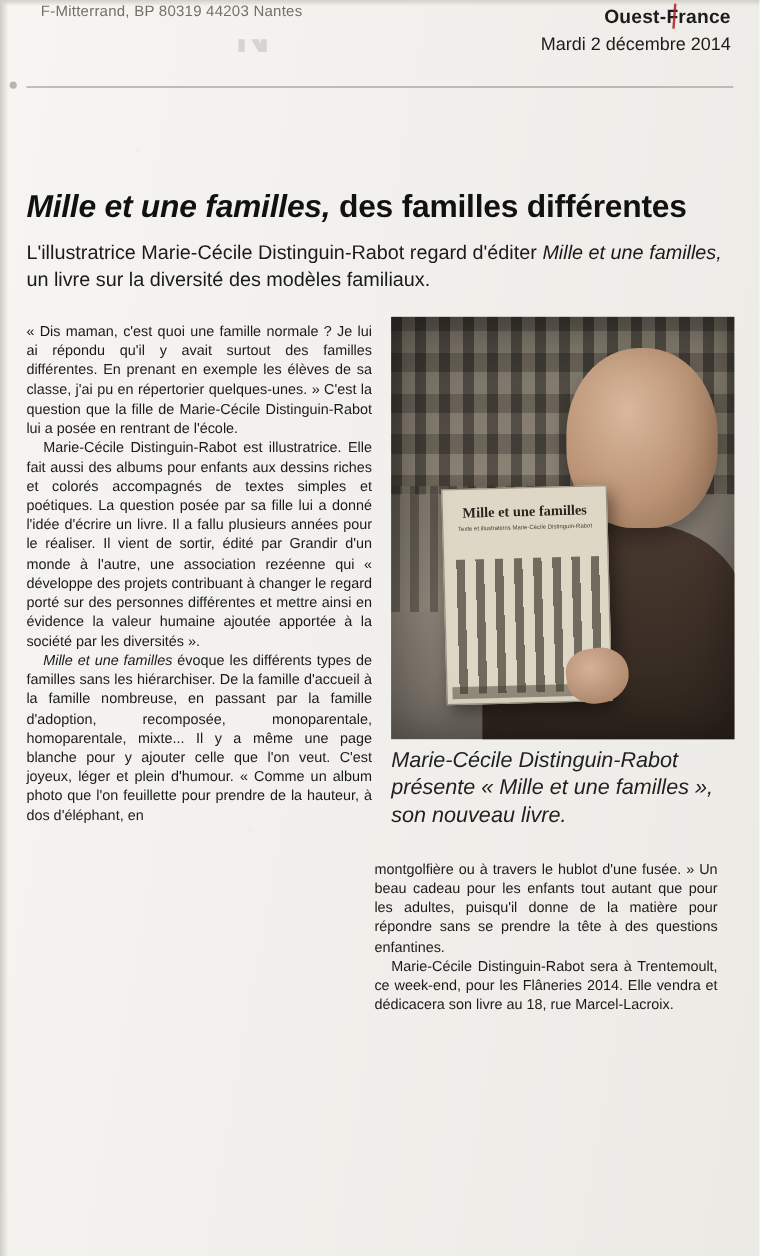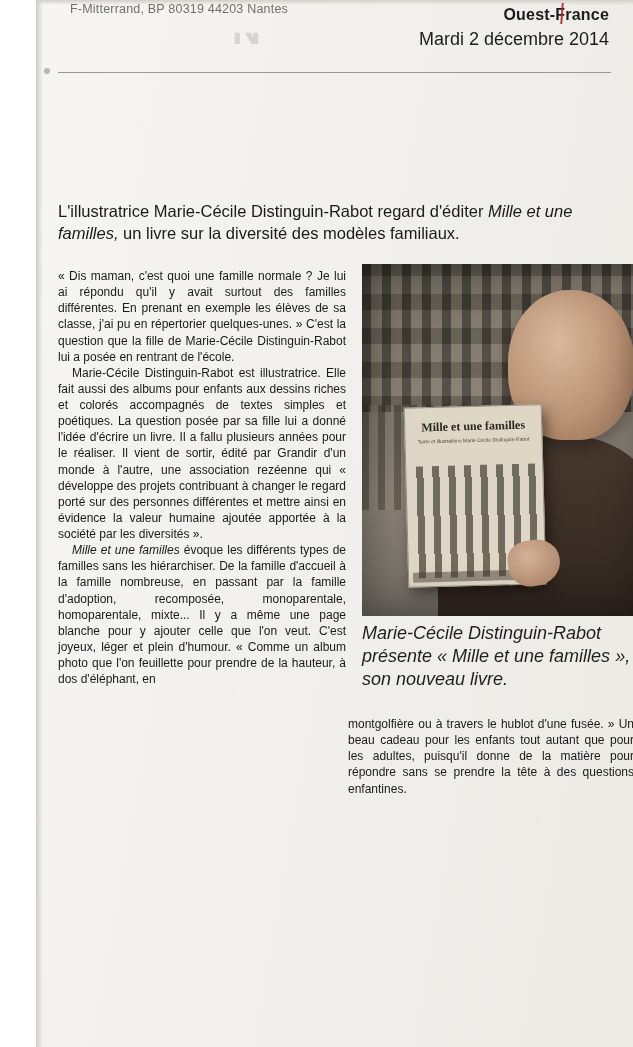--- a/index.html
+++ b/index.html
@@ -19,21 +19,20 @@
   .page {
     position: absolute;
     inset: 0;
     background: #f3f2ee;
     background-image:
       radial-gradient(circle at 18% 12%, rgba(0,0,0,0.030) 0 1px, transparent 1px),
       radial-gradient(circle at 63% 47%, rgba(0,0,0,0.025) 0 1px, transparent 1px),
       radial-gradient(circle at 84% 78%, rgba(0,0,0,0.030) 0 1px, transparent 1px),
       linear-gradient(100deg, #f6f5f2 0%, #f1f0ec 45%, #eceae5 100%);
     padding: 16px;
-    margin-left: 36px;
   }
   .noise {
     position: absolute;
     inset: 0;
     pointer-events: none;
     opacity: 0.5;
     background-image:
       radial-gradient(circle at 5% 30%, rgba(120,110,95,0.07) 0 2px, transparent 2px),
       radial-gradient(circle at 33% 66%, rgba(120,110,95,0.05) 0 2px, transparent 2px),
       radial-gradient(circle at 71% 20%, rgba(120,110,95,0.06) 0 2px, transparent 2px),
@@ -90,21 +89,21 @@
     left: 58px;
     top: -3px;
     width: 2px;
     height: 21px;
     background: #b21b1b;
     transform: rotate(4deg);
     opacity: 0.85;
   }
   .masthead .date {
     margin-top: 5px;
-    font-size: 18px;
+    font-size: 15px;
     color: #1c1c1c;
   }
   .rule-top {
     position: absolute;
     left: 22px; right: 22px;
     top: 72px;
     height: 1px;
     background: #9a9892;
   }
   .dot-left {
@@ -314,20 +313,23 @@
     <div class="brand">
       <span>Ouest-France</span>
       <span class="tick"></span>
     </div>
     <div class="date">Mardi 2 décembre 2014</div>
   </div>
 
   <div class="dot-left"></div>
   <div class="rule-top"></div>
 
+  <div class="headline">
+    <span class="it">Mille et une familles,</span><span> des familles différentes</span>
+  </div>
 
   <div class="standfirst">
     <span>L'illustratrice Marie-Cécile Distinguin-Rabot regard d'éditer </span><span class="it">Mille et une familles,</span><span> un livre sur la diversité des modèles familiaux.</span>
   </div>
 
   <div class="photo">
     <div class="bg"></div>
     <div class="shelf"></div>
     <div class="shelf2"></div>
     <div class="hair"></div>
@@ -346,15 +348,16 @@
   <div class="caption">Marie-Cécile Distinguin-Rabot présente « Mille et une familles », son nouveau livre.</div>
 
   <div class="col col-left">
     <p class="noindent">« Dis maman, c'est quoi une famille normale ? Je lui ai répondu qu'il y avait surtout des familles différentes. En prenant en exemple les élèves de sa classe, j'ai pu en répertorier quelques-unes. » C'est la question que la fille de Marie-Cécile Distinguin-Rabot lui a posée en rentrant de l'école.</p>
     <p>Marie-Cécile Distinguin-Rabot est illustratrice. Elle fait aussi des albums pour enfants aux dessins riches et colorés accompagnés de textes simples et poétiques. La question posée par sa fille lui a donné l'idée d'écrire un livre. Il a fallu plusieurs années pour le réaliser. Il vient de sortir, édité par Grandir d'un monde à l'autre, une association rezéenne qui « développe des projets contribuant à changer le regard porté sur des personnes différentes et mettre ainsi en évidence la valeur humaine ajoutée apportée à la société par les diversités ».</p>
     <p style="font-style: normal;"><span class="it">Mille et une familles</span><span> évoque les différents types de familles sans les hiérarchiser. De la famille d'accueil à la famille nombreuse, en passant par la famille d'adoption, recomposée, monoparentale, homoparentale, mixte... Il y a même une page blanche pour y ajouter celle que l'on veut. C'est joyeux, léger et plein d'humour. « Comme un album photo que l'on feuillette pour prendre de la hauteur, à dos d'éléphant, en</span></p>
   </div>
 
   <div class="col col-right-bottom">
     <p class="noindent">montgolfière ou à travers le hublot d'une fusée. » Un beau cadeau pour les enfants tout autant que pour les adultes, puisqu'il donne de la matière pour répondre sans se prendre la tête à des questions enfantines.</p>
+    <p>Marie-Cécile Distinguin-Rabot sera à Trentemoult, ce week-end, pour les Flâneries 2014. Elle vendra et dédicacera son livre au 18, rue Marcel-Lacroix.</p>
   </div>
 
 </div>
 
 </body></html>

